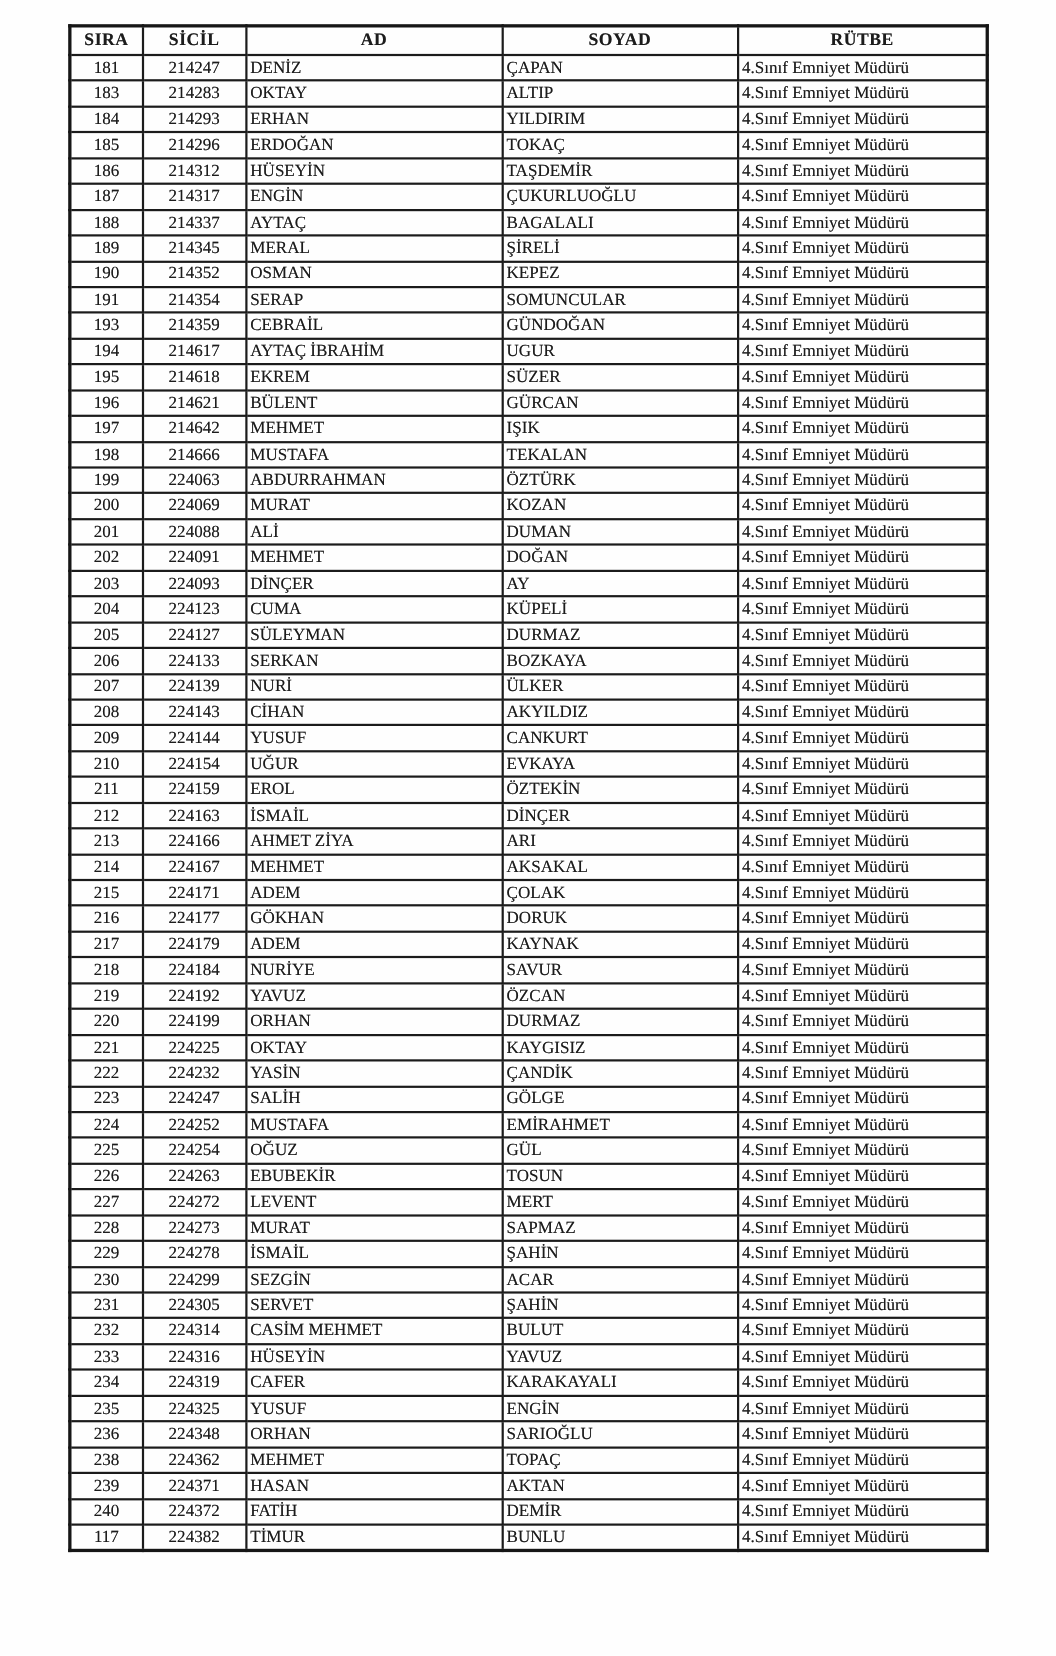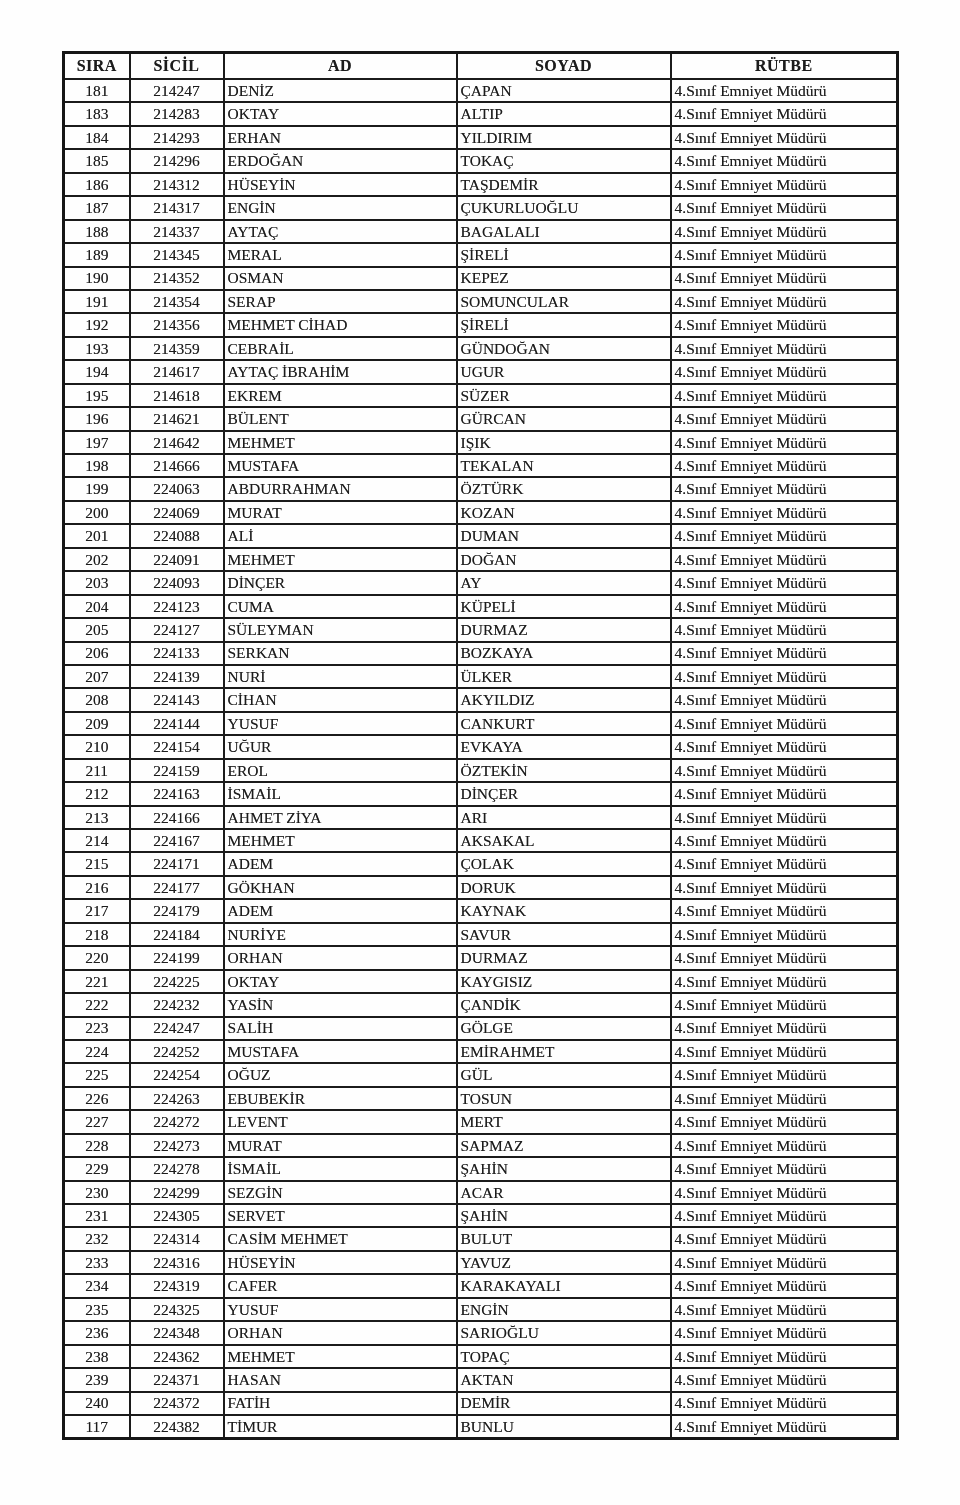--- a/index.html
+++ b/index.html
@@ -53,21 +53,20 @@
   col.w-ad    { width: 233px; }
   col.w-soyad { width: 214px; }
   col.w-rutbe { width: 227px; }
   td.c0, td.c1 { text-align: center; }
   td.c2, td.c3, td.c4 { text-align: left; padding-left: 6px; }
   td.c4 { padding-left: 4px; }
   
   .doc-table {
     -webkit-font-smoothing: none;
     text-shadow: 0 0 0.4px rgba(20,20,20,0.55);
-    margin-top: 29px;
   }
 </style>
 </head>
 <body>
 
 <div class="page">
   <table class="doc-table">
     <colgroup>
       <col class="w-sira">
       <col class="w-sicil">
@@ -149,27 +148,20 @@
           <td class="c4">4.Sınıf Emniyet Müdürü</td>
         </tr>
         <tr>
           <td class="c0">191</td>
           <td class="c1">214354</td>
           <td class="c2">SERAP</td>
           <td class="c3">SOMUNCULAR</td>
           <td class="c4">4.Sınıf Emniyet Müdürü</td>
         </tr>
         <tr>
-          <td class="c0">192</td>
-          <td class="c1">214356</td>
-          <td class="c2">MEHMET CİHAD</td>
-          <td class="c3">ŞİRELİ</td>
-          <td class="c4">4.Sınıf Emniyet Müdürü</td>
-        </tr>
-        <tr>
           <td class="c0">193</td>
           <td class="c1">214359</td>
           <td class="c2">CEBRAİL</td>
           <td class="c3">GÜNDOĞAN</td>
           <td class="c4">4.Sınıf Emniyet Müdürü</td>
         </tr>
         <tr>
           <td class="c0">194</td>
           <td class="c1">214617</td>
           <td class="c2">AYTAÇ İBRAHİM</td>
@@ -335,20 +327,27 @@
           <td class="c1">224179</td>
           <td class="c2">ADEM</td>
           <td class="c3">KAYNAK</td>
           <td class="c4">4.Sınıf Emniyet Müdürü</td>
         </tr>
         <tr>
           <td class="c0">218</td>
           <td class="c1">224184</td>
           <td class="c2">NURİYE</td>
           <td class="c3">SAVUR</td>
+          <td class="c4">4.Sınıf Emniyet Müdürü</td>
+        </tr>
+        <tr>
+          <td class="c0">219</td>
+          <td class="c1">224192</td>
+          <td class="c2">YAVUZ</td>
+          <td class="c3">ÖZCAN</td>
           <td class="c4">4.Sınıf Emniyet Müdürü</td>
         </tr>
         <tr>
           <td class="c0">220</td>
           <td class="c1">224199</td>
           <td class="c2">ORHAN</td>
           <td class="c3">DURMAZ</td>
           <td class="c4">4.Sınıf Emniyet Müdürü</td>
         </tr>
         <tr>

